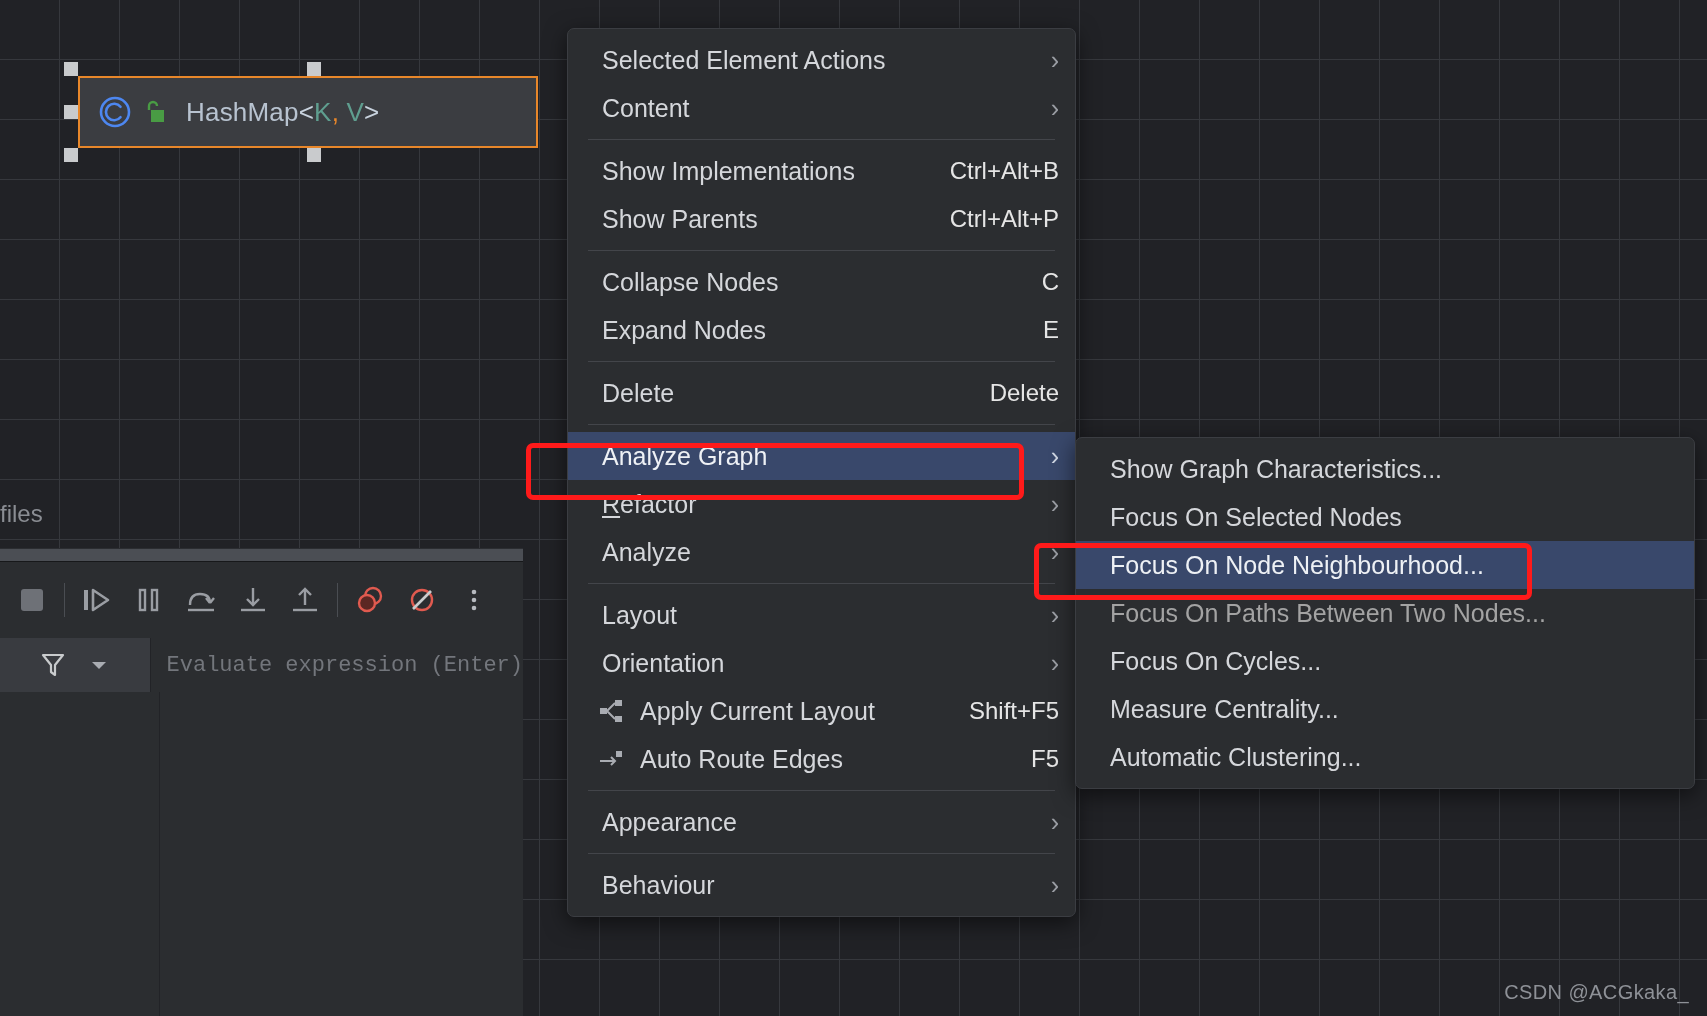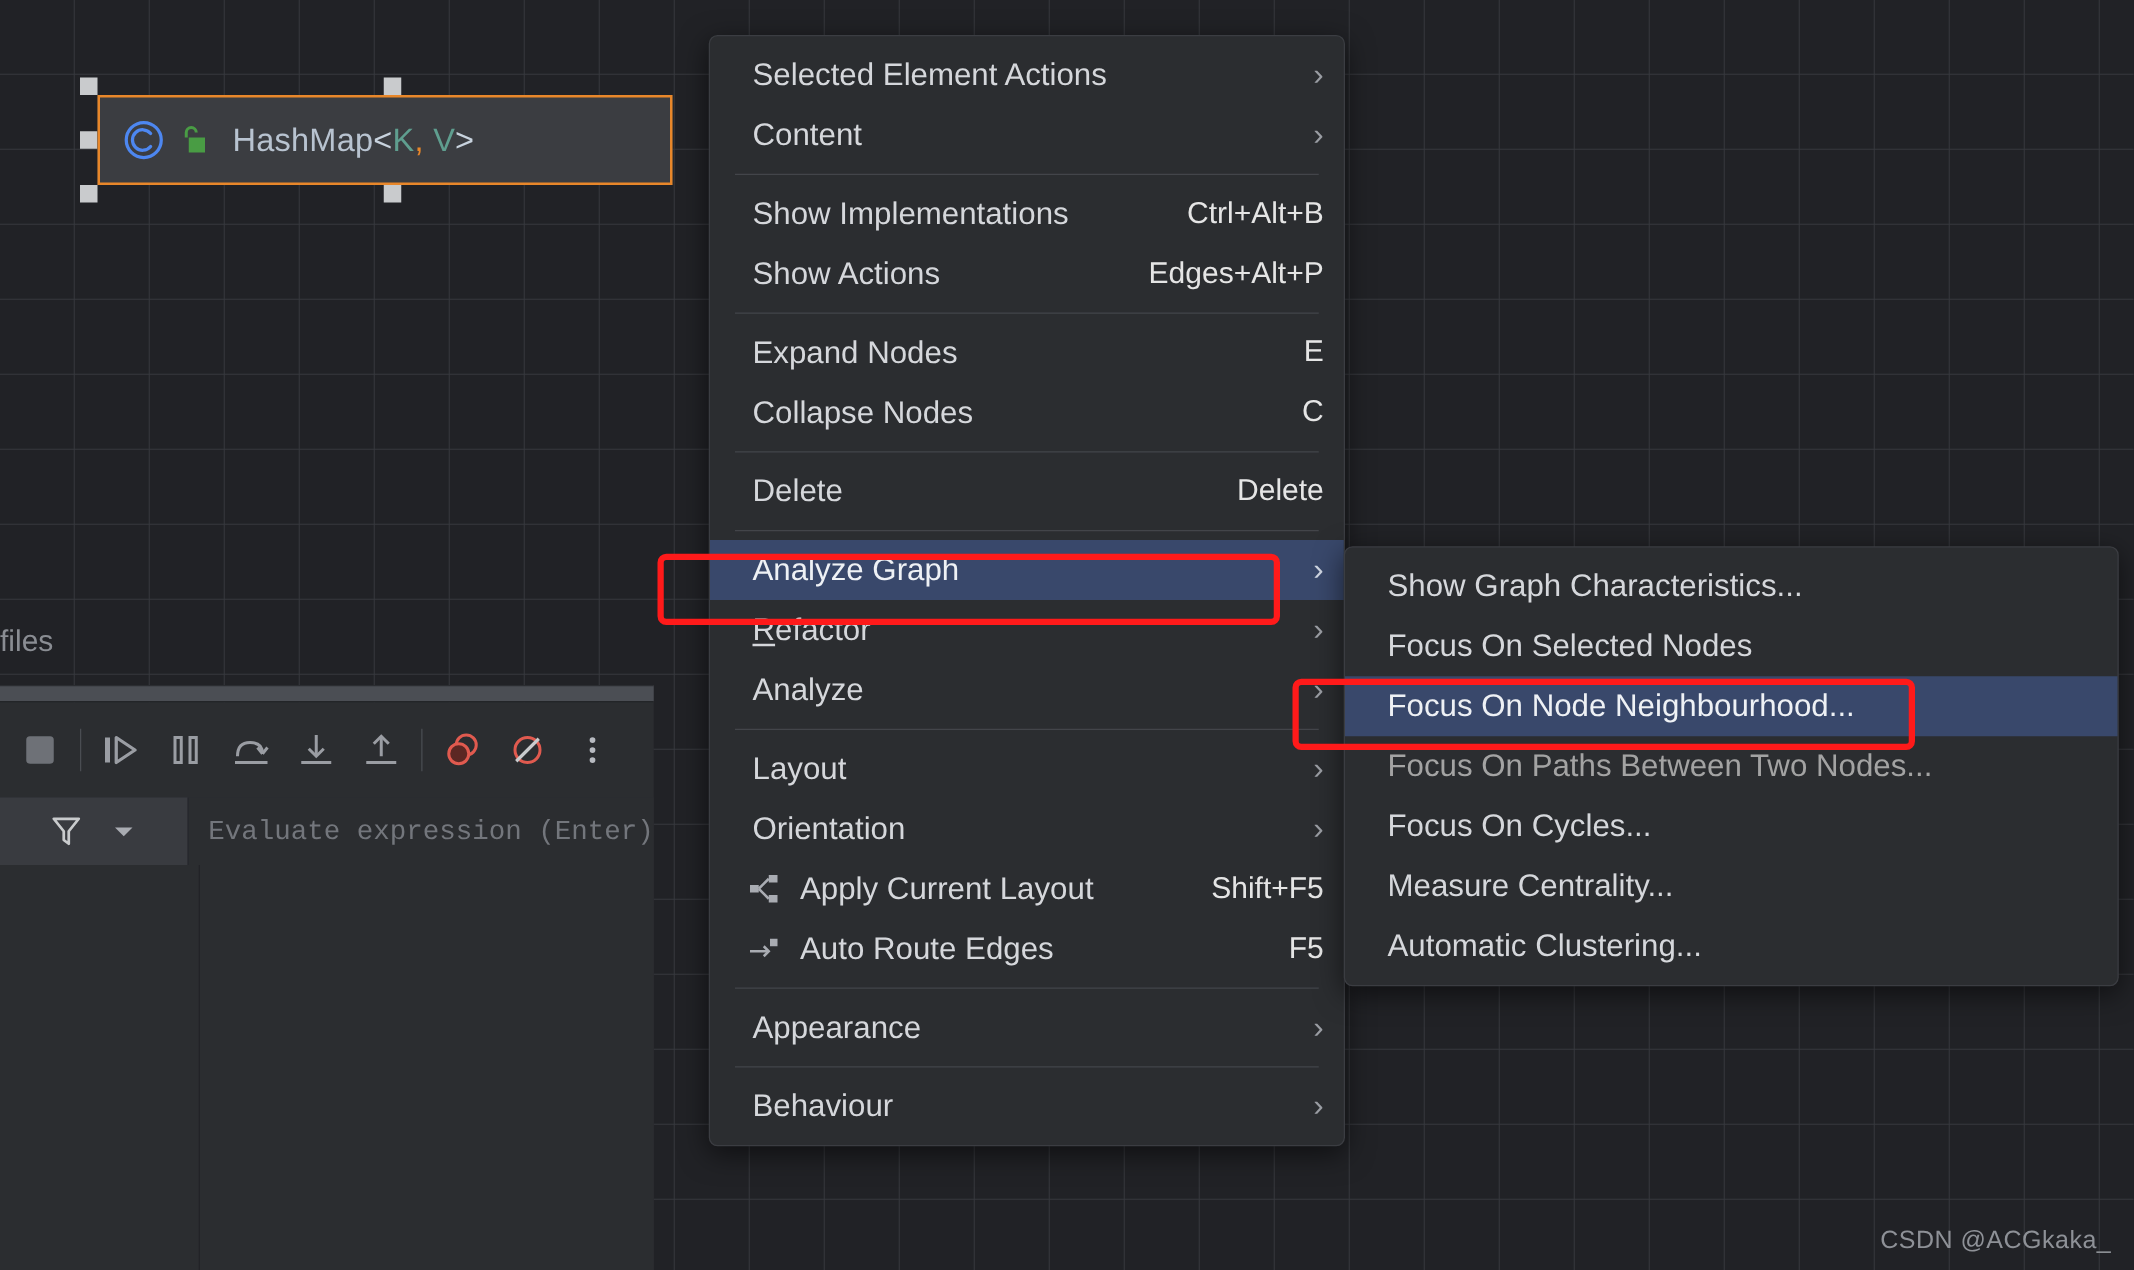--- a/index.html
+++ b/index.html
@@ -329,31 +329,31 @@
       <div class="mi">
         <span class="mi-label">Content</span>
         <span class="mi-arrow">›</span>
       </div>
       <div class="menu-sep"></div>
       <div class="mi">
         <span class="mi-label">Show Implementations</span>
         <span class="mi-shortcut">Ctrl+Alt+B</span>
       </div>
       <div class="mi">
-        <span class="mi-label">Show Actions</span>
-        <span class="mi-shortcut">Edges+Alt+P</span>
-      </div>
-      <div class="menu-sep"></div>
+        <span class="mi-label">Show Parents</span>
+        <span class="mi-shortcut">Ctrl+Alt+P</span>
+      </div>
+      <div class="menu-sep"></div>
+      <div class="mi">
+        <span class="mi-label">Collapse Nodes</span>
+        <span class="mi-shortcut">C</span>
+      </div>
       <div class="mi">
         <span class="mi-label">Expand Nodes</span>
         <span class="mi-shortcut">E</span>
-      </div>
-      <div class="mi">
-        <span class="mi-label">Collapse Nodes</span>
-        <span class="mi-shortcut">C</span>
       </div>
       <div class="menu-sep"></div>
       <div class="mi">
         <span class="mi-label">Delete</span>
         <span class="mi-shortcut">Delete</span>
       </div>
       <div class="menu-sep"></div>
       <div class="mi selected">
         <span class="mi-label">Analyze Graph</span>
         <span class="mi-arrow">›</span>

